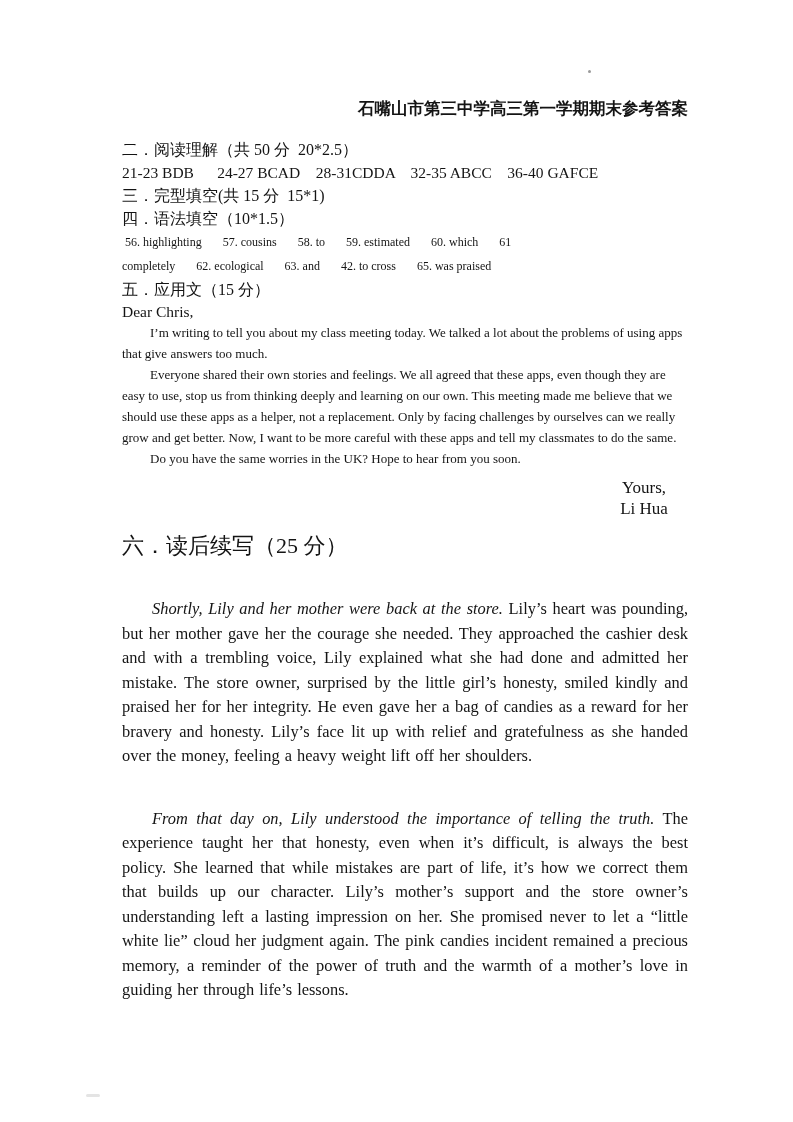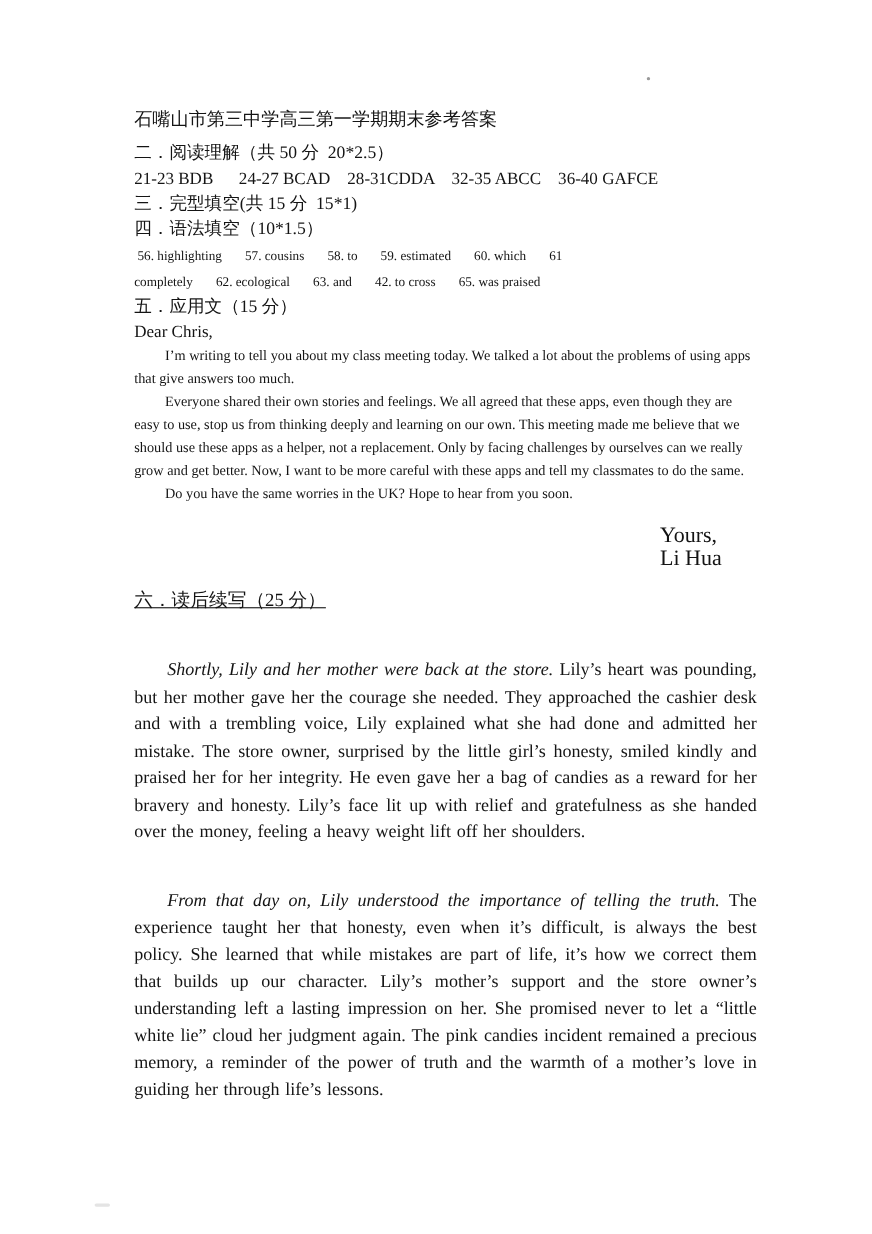--- a/index.html
+++ b/index.html
@@ -12,25 +12,25 @@
     overflow: hidden;
   }
   .page {
     position: absolute; inset: 0;
     background: #ffffff;
     padding: 98px 100px 0 122px;
     overflow: hidden;
   }
   .content { width: 566px; }
   .title {
-    text-align: left;
+    text-align: right;
     font-size: 16.5px;
-    font-weight: normal;
+    font-weight: bold;
     line-height: 22px;
-    margin-bottom: 8px;
+    margin-bottom: 18px;
   }
   .heading {
     font-size: 16px;
     line-height: 23px;
     white-space: pre-wrap;
   }
   .answers {
     font-size: 15.5px;
     line-height: 23px;
     white-space: pre-wrap;
@@ -43,30 +43,30 @@
   .salutation {
     font-size: 15.5px;
     line-height: 21px;
   }
   .para {
     font-size: 13px;
     line-height: 21px;
     text-indent: 28px;
   }
   .closing-block {
-    margin-top: 18px;
+    margin-top: 8px;
     padding-left: 478px;
-    font-size: 20px;
+    font-size: 17px;
     line-height: 21px;
+    text-align: center;
   }
   .heading-six {
-    font-size: 17px;
+    font-size: 22px;
     line-height: 26px;
     margin-top: 14px;
-    text-decoration: underline;
   }
   .cont-para {
     font-size: 16.4px;
     line-height: 24.5px;
     text-align: justify;
     text-indent: 30px;
     margin-top: 38px;
     word-spacing: 1px;
   }
   .cont-para .lead { font-style: italic; }

